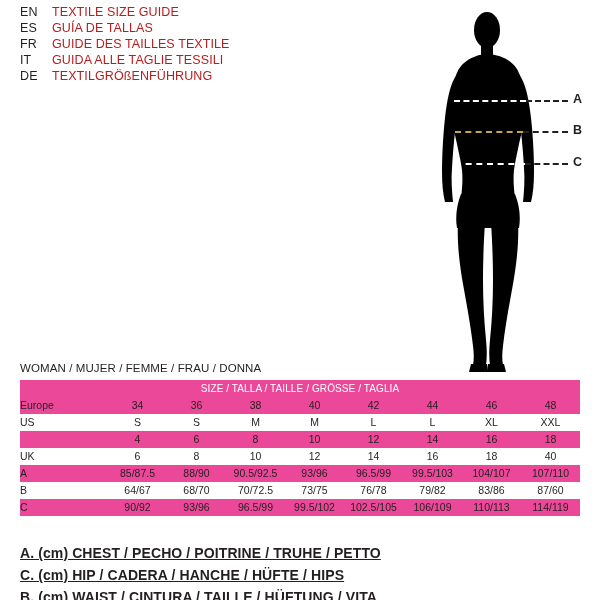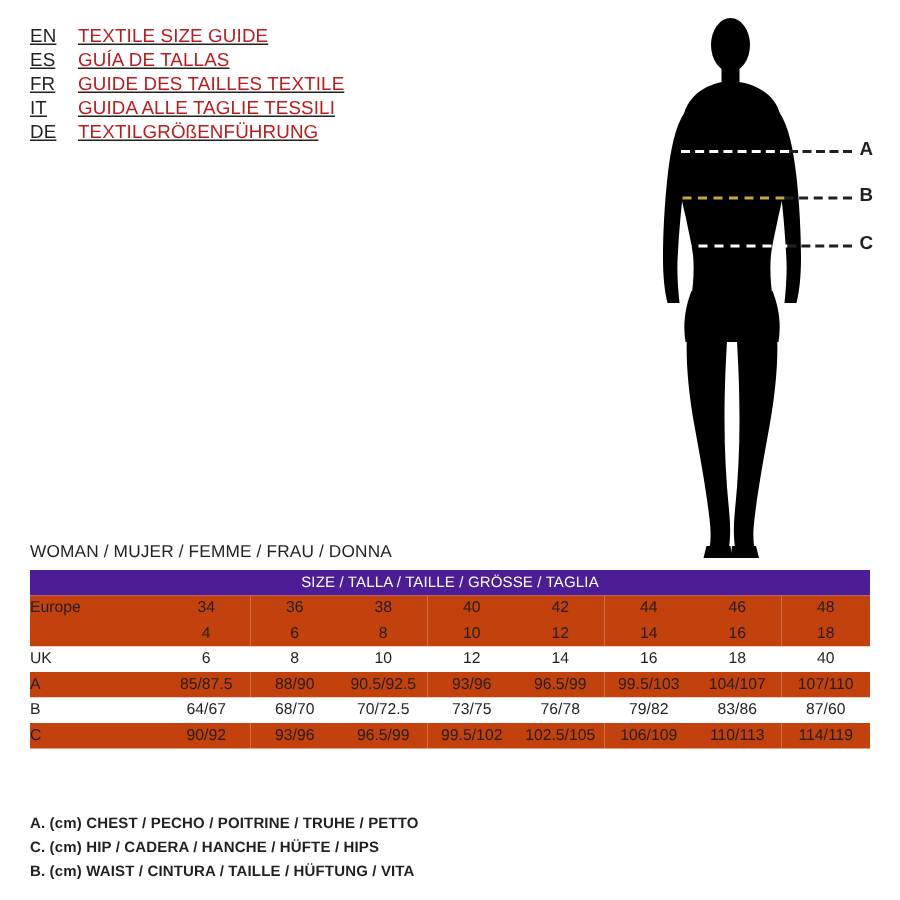--- a/index.html
+++ b/index.html
@@ -16,24 +16,23 @@
   .page {
     width: 600px;
     height: 600px;
     position: relative;
     padding: 0;
   }
 
   
   .lang-block {
     position: absolute;
-    top: 16px;
+    top: 4px;
     left: 20px;
     width: 330px;
-    text-decoration: underline;
   }
   .lang-row {
     display: flex;
     align-items: baseline;
     line-height: 1.28;
     font-size: 12.5px;
     letter-spacing: 0.1px;
   }
   .lang-code {
     width: 32px;
@@ -101,52 +100,53 @@
     color: #231f20;
   }
   table.size-table td, table.size-table th {
     padding: 0;
     height: 17px;
     line-height: 17px;
     text-align: center;
     font-weight: normal;
   }
   .hdr-row td {
-    background: #4c1d95;
+    background: #ec4899;
     color: #ffffff;
     font-size: 10px;
     font-weight: normal;
     letter-spacing: 0.1px;
     text-align: left;
     padding-left: 6px;
     height: 16px;
     line-height: 16px;
   }
-  .row-shade td { background: #c2410c; }
+  .row-shade td { background: #ec4899; }
   .row-plain td { background: #ffffff; }
   .col-label {
     text-align: left !important;
     padding-left: 6px;
     width: 88px;
   }
   .colw { width: 59px; }
 
   
   .legend {
     position: absolute;
     top: 542px;
     left: 20px;
     width: 560px;
   }
   .legend-row {
-    font-size: 10px;
+    font-size: 14px;
     font-weight: bold;
     line-height: 1.58;
     color: #231f20;
     letter-spacing: 0.1px;
+    text-decoration: underline;
   }
 </style>
 </head>
 <body>
 
 <div class="page">
 
   <div class="lang-block">
     <div class="lang-row">
       <span class="lang-code">EN</span>
@@ -246,20 +246,31 @@
           <td class="colw">34</td>
           <td class="colw">36</td>
           <td class="colw">38</td>
           <td class="colw">40</td>
           <td class="colw">42</td>
           <td class="colw">44</td>
           <td class="colw">46</td>
           <td class="colw">48</td>
         </tr>
 
+        <tr class="row-plain">
+          <td class="col-label">US</td>
+          <td class="colw">S</td>
+          <td class="colw">S</td>
+          <td class="colw">M</td>
+          <td class="colw">M</td>
+          <td class="colw">L</td>
+          <td class="colw">L</td>
+          <td class="colw">XL</td>
+          <td class="colw">XXL</td>
+        </tr>
 
         <tr class="row-shade">
           <td class="col-label"></td>
           <td class="colw">4</td>
           <td class="colw">6</td>
           <td class="colw">8</td>
           <td class="colw">10</td>
           <td class="colw">12</td>
           <td class="colw">14</td>
           <td class="colw">16</td>

